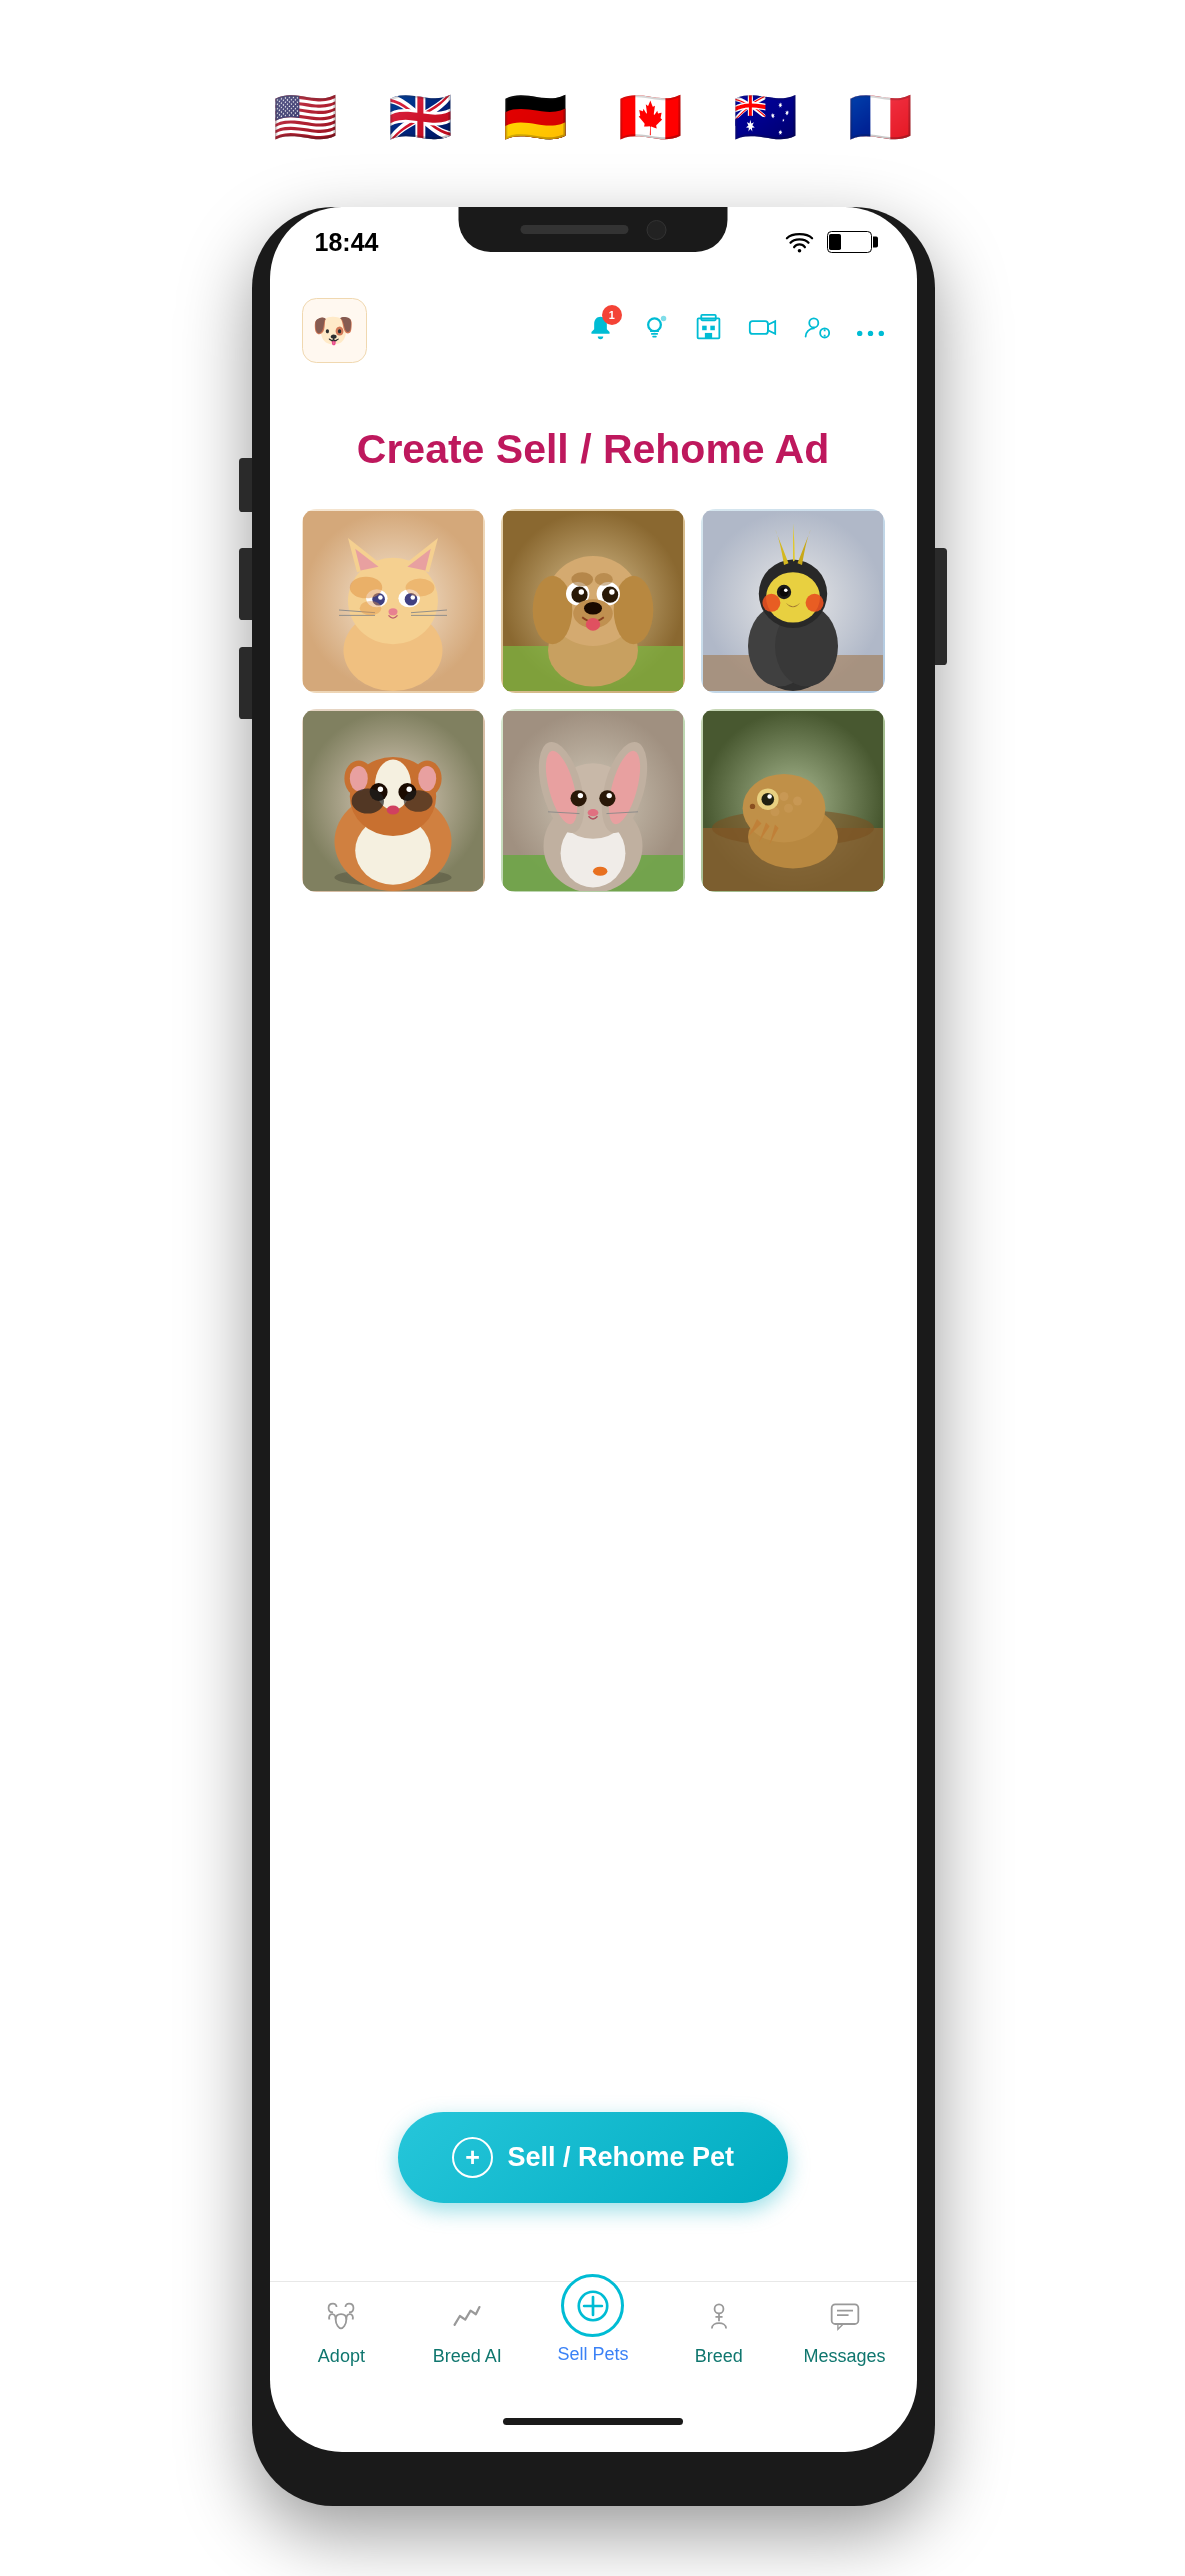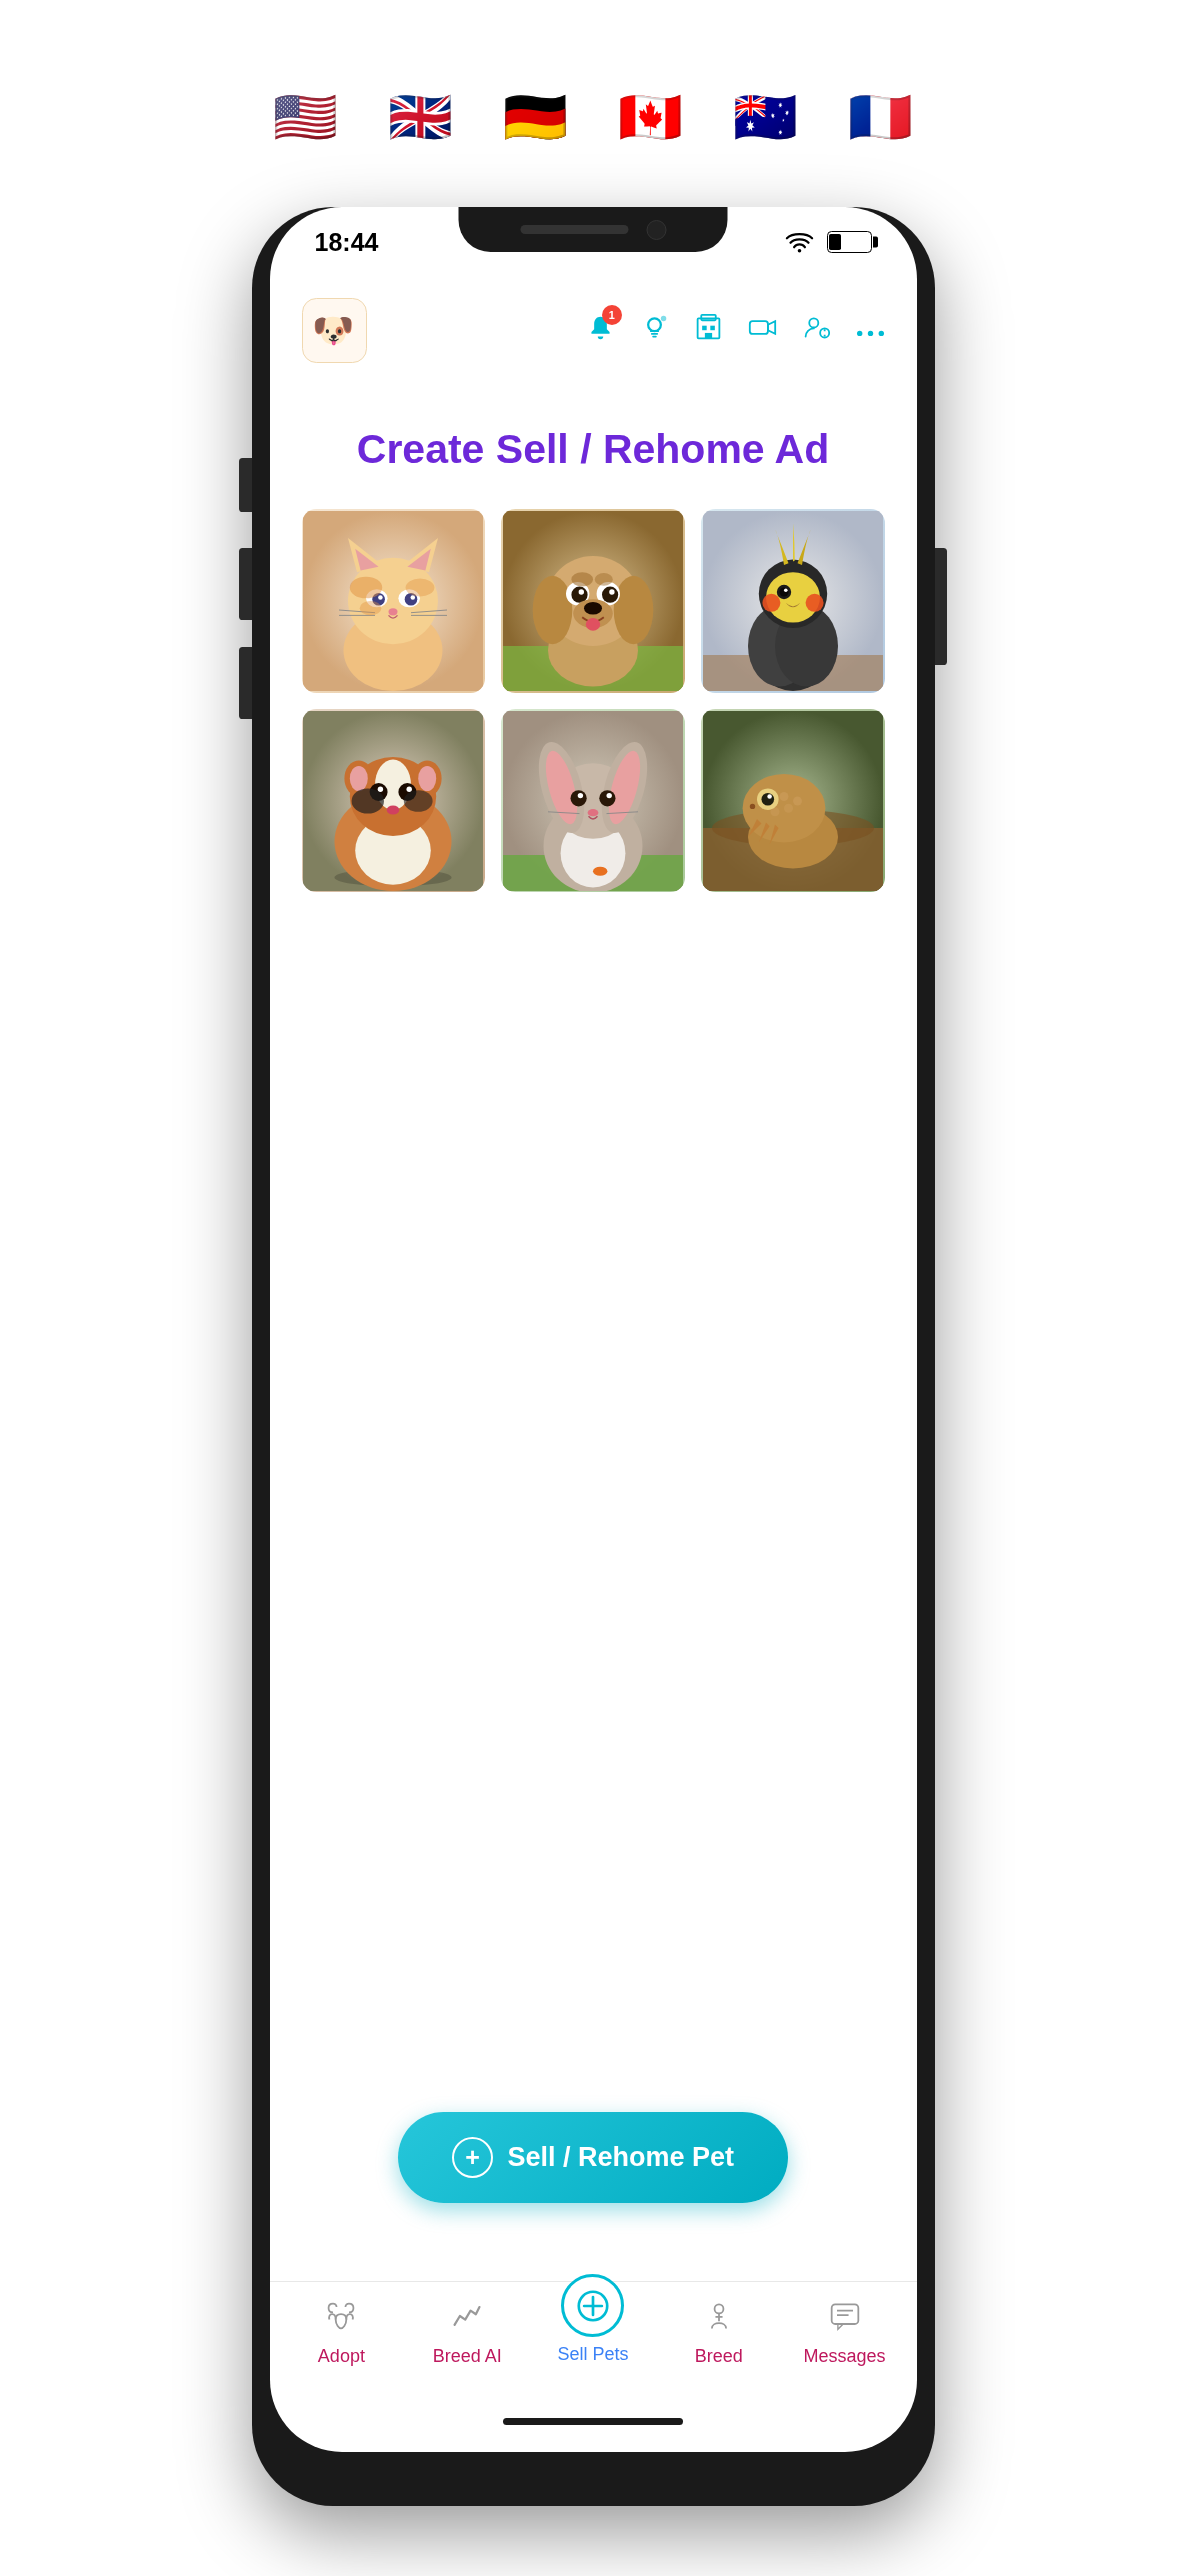--- a/index.html
+++ b/index.html
@@ -252,21 +252,21 @@
       flex: 1;
       display: flex;
       flex-direction: column;
       align-items: center;
       padding: 36px 32px 27px 32px;
     }
 
     .page-title {
       font-size: 41px;
       font-weight: 700;
-      color: #6d28d9;
+      color: #be185d;
       text-align: center;
       margin-bottom: 36px;
     }
 
     .page-description {
       font-size: 23.4px;
       color: #333;
       text-align: center;
       line-height: 1.6;
       margin-bottom: 21.6px;
@@ -351,21 +351,21 @@
       display: flex;
       flex-direction: column;
       align-items: center;
       gap: 7.2px;
       cursor: pointer;
       min-width: 90px;
     }
 
     .bottom-nav-label {
       font-size: 18px;
-      color: #be185d;
+      color: #0f766e;
     }
 
     .bottom-nav-label.active {
       color: #3b82f6;
     }
 
     .bottom-nav-icon {
       font-size: 30.5px;
       color: #999;
     }

